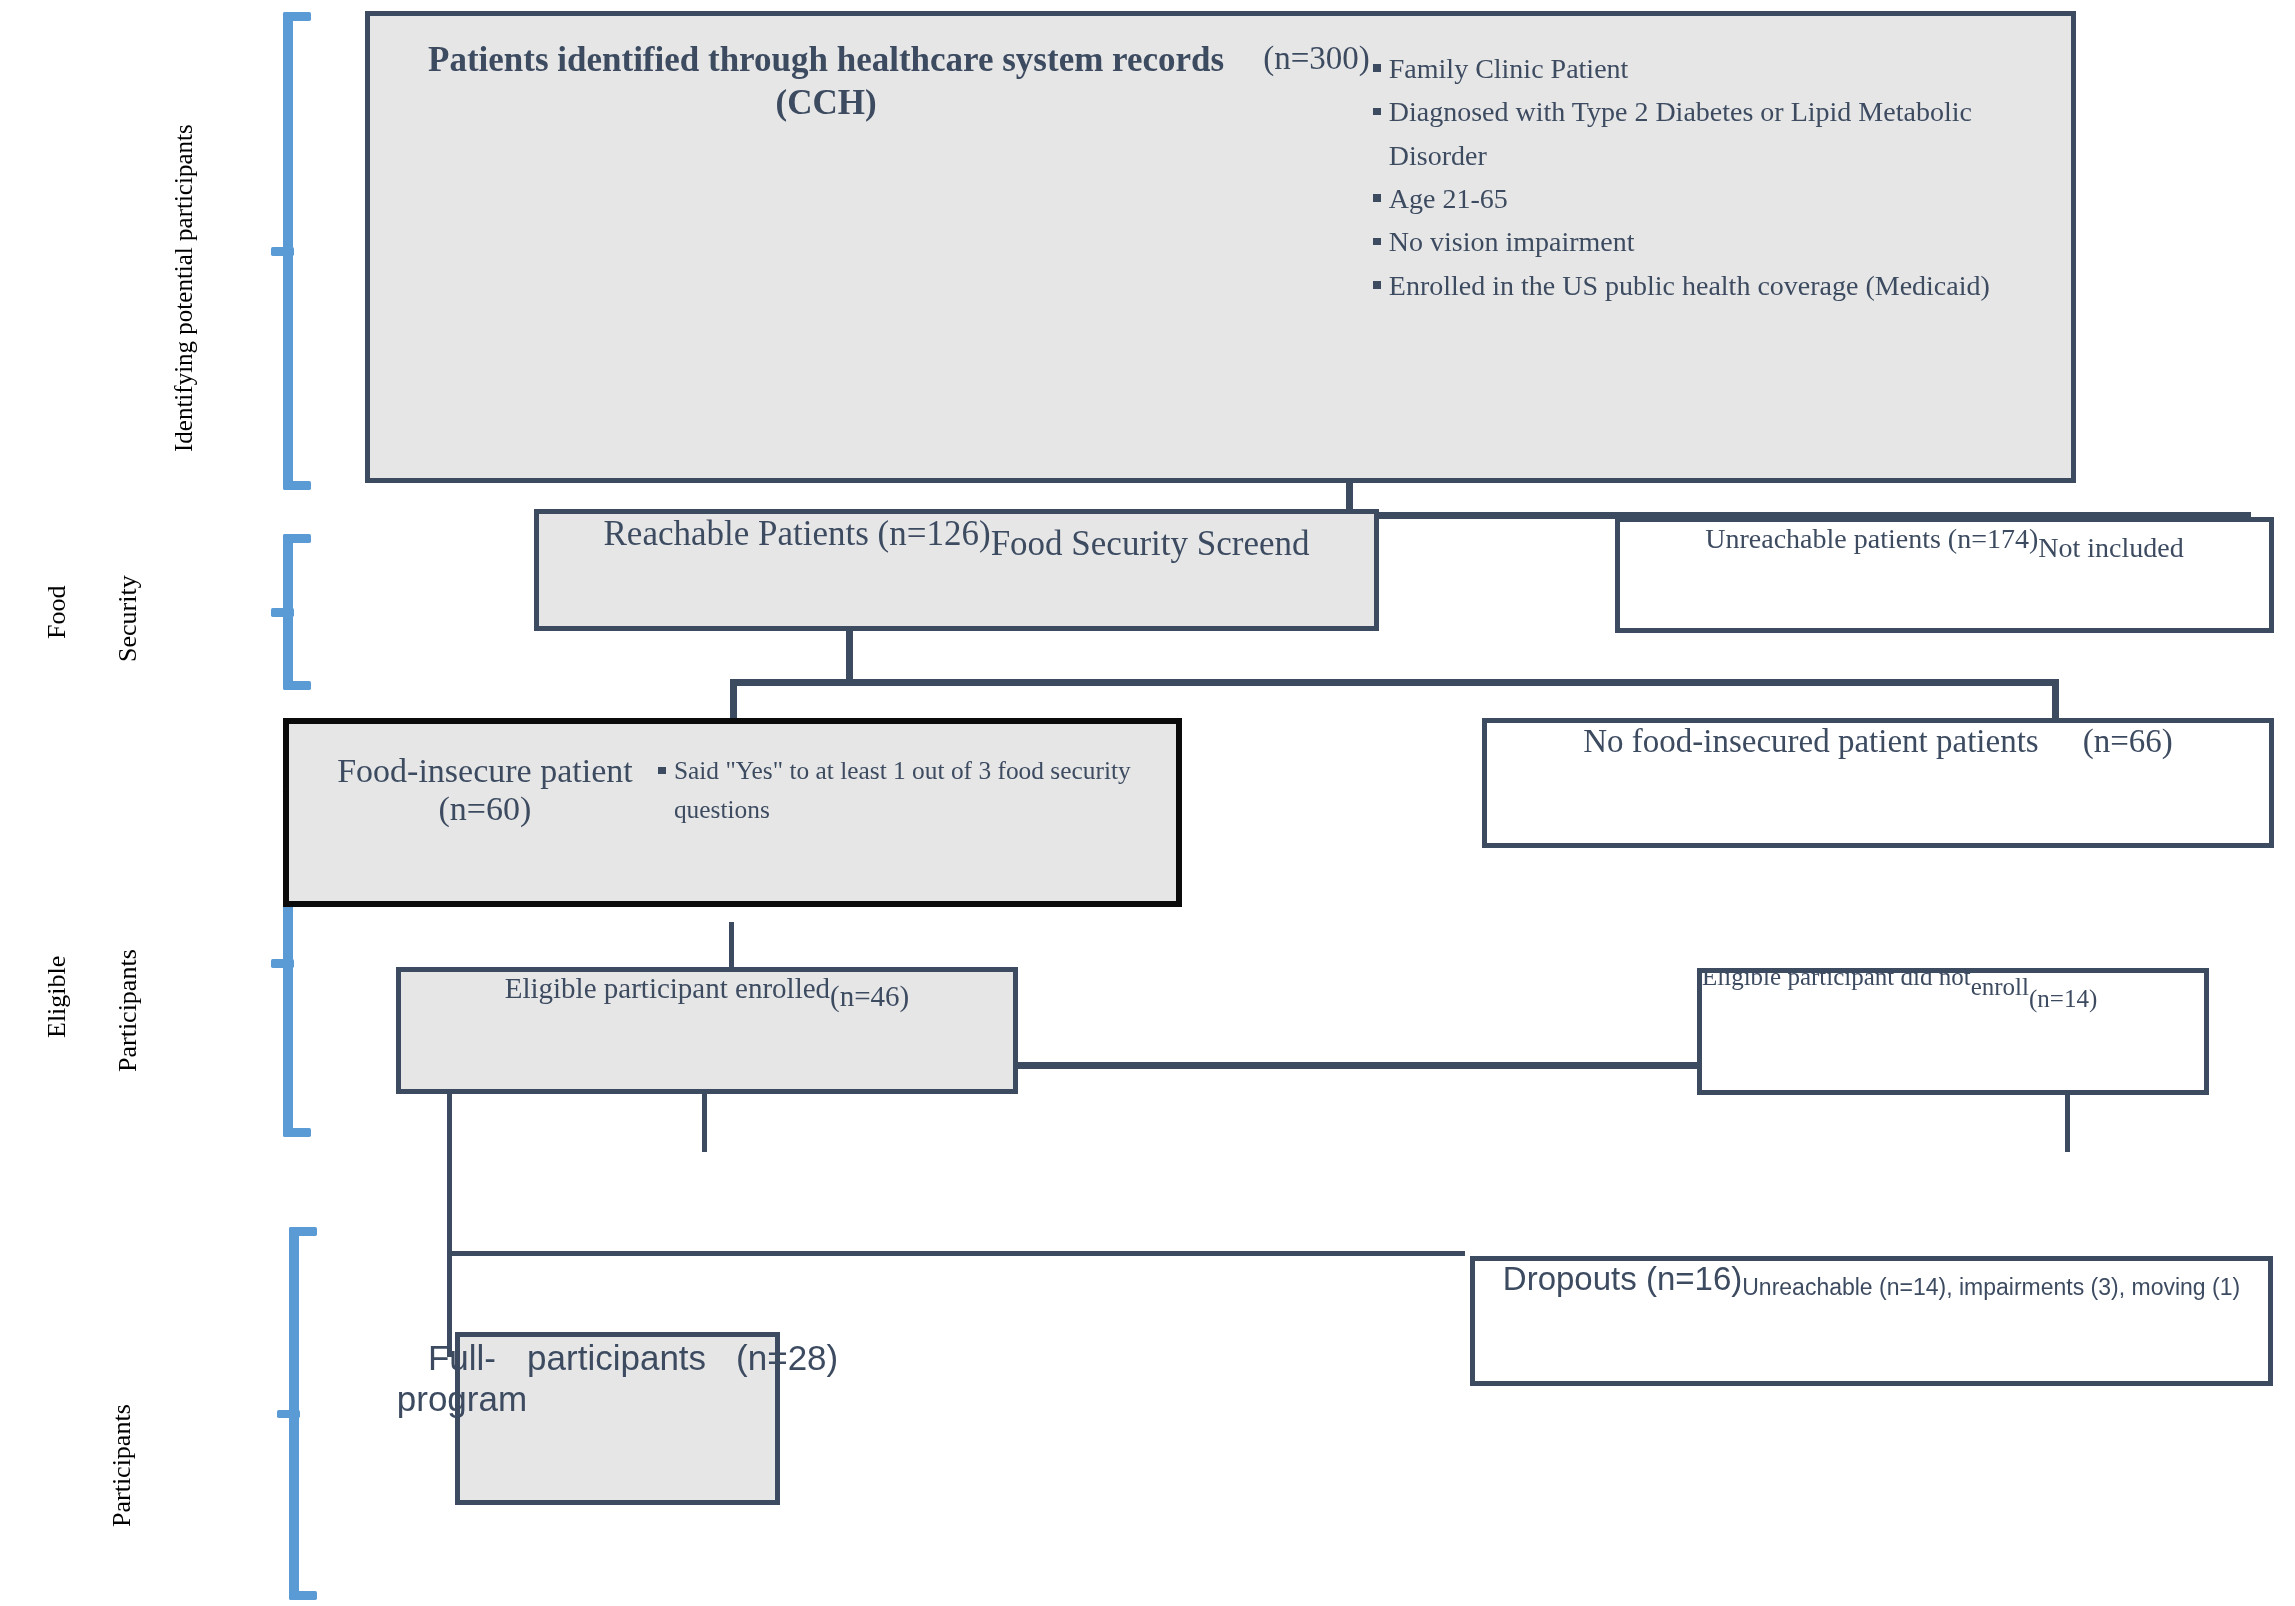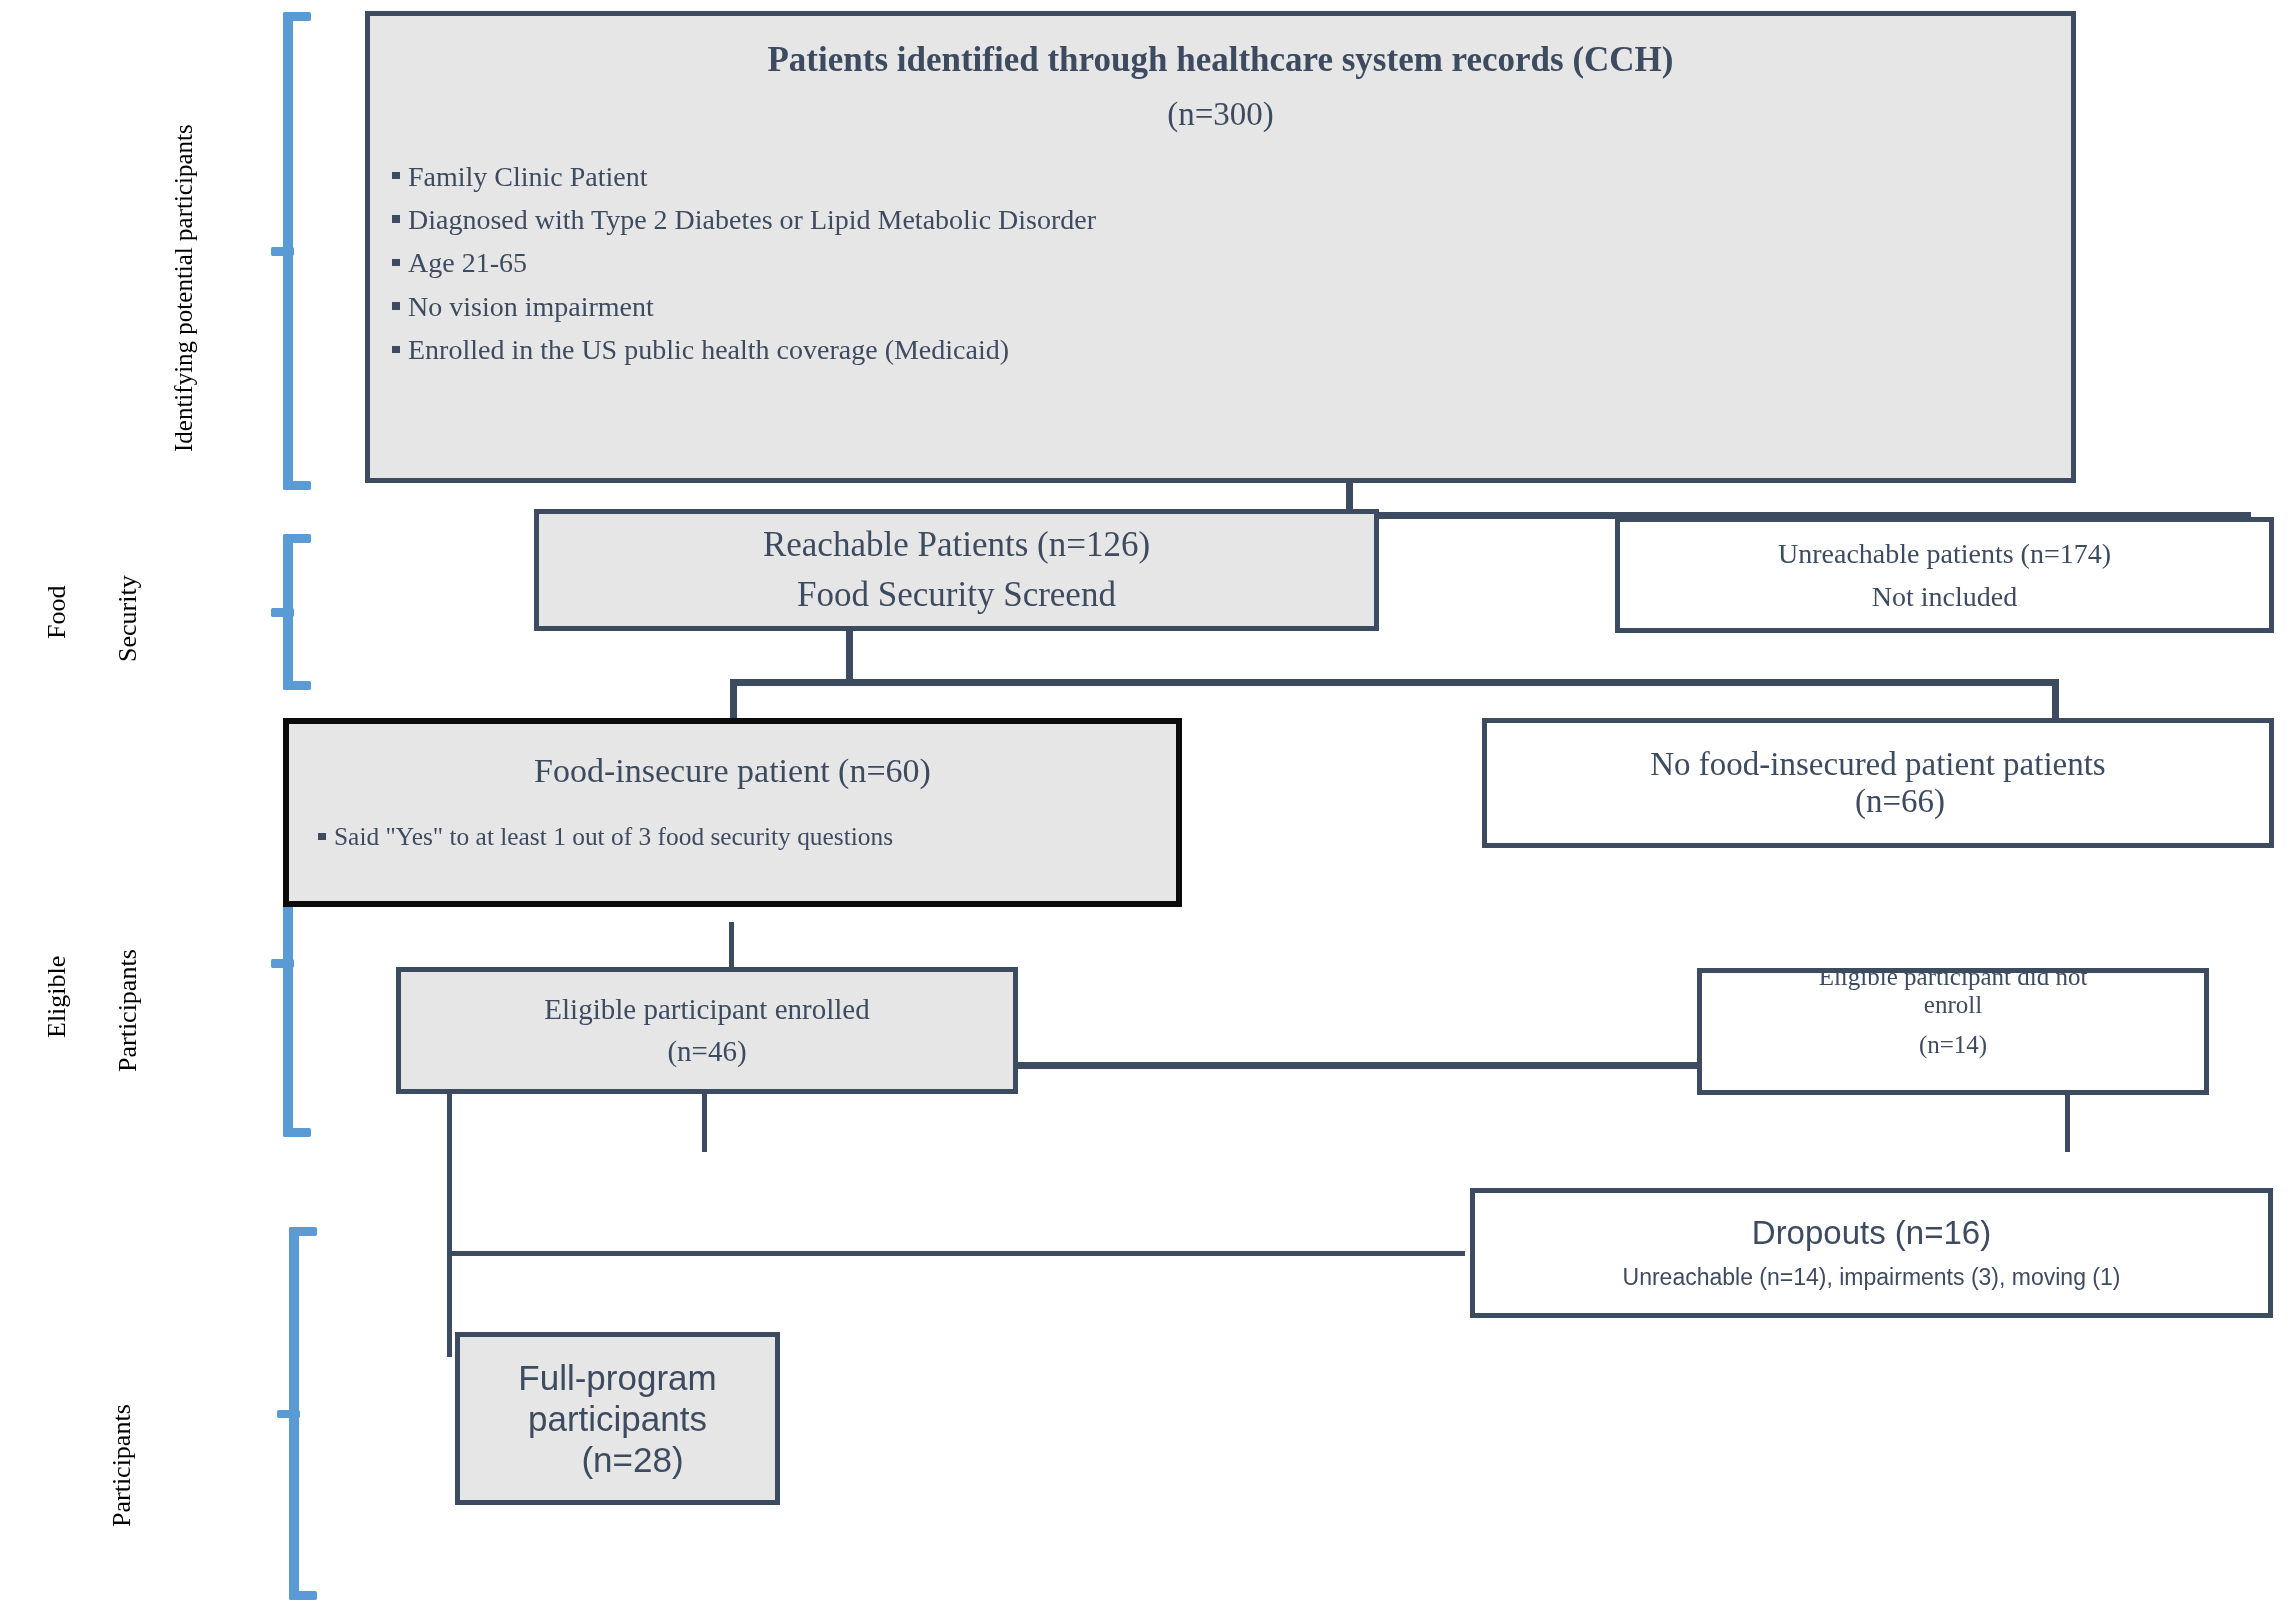--- a/index.html
+++ b/index.html
@@ -10,21 +10,20 @@
     font-family:"Liberation Serif", serif;
     overflow:hidden;
   }
   .box{
     position:absolute;
     box-sizing:border-box;
     border:5.7px solid #3D4B61;
     background:#E6E6E6;
     color:#3D4B61;
     display:flex;
-    flex-direction:column;
     justify-content:center;
     overflow:visible;
   }
   .box.white{background:#ffffff;}
   .box.blackborder{border-color:#0B0B0B;border-width:6.2px;}
   .ctr{text-align:center;}
   .ttl{font-weight:bold;}
   .sans{font-family:"Liberation Sans", sans-serif;}
   .bullets{list-style:none;margin:0;padding:0;}
   .bullets li{
@@ -159,21 +158,21 @@
     <div class="ctr" style="font-size:29px;line-height:1.15;">Eligible participant enrolled</div>
     <div class="ctr" style="font-size:29px;line-height:1.15;margin-top:8px;">(n=46)</div>
   </div>
 
   <div class="box white" style="left:1697px;top:968px;width:512px;height:127px;justify-content:flex-start;">
     <div class="ctr" style="font-size:25px;line-height:1.12;margin-top:-10.2px;">Eligible participant did not</div>
     <div class="ctr" style="font-size:25px;line-height:1.12;">enroll</div>
     <div class="ctr" style="font-size:25px;line-height:1.12;margin-top:12.4px;">(n=14)</div>
   </div>
 
-  <div class="box white" style="left:1470px;top:1188px;width:803px;height:130px;">
+  <div class="box white" style="left:1470px;top:1256px;width:803px;height:130px;">
     <div class="ctr sans" style="font-size:33px;line-height:1.1;">Dropouts (n=16)</div>
     <div class="ctr sans" style="font-size:23px;line-height:1.1;margin-top:13.6px;">Unreachable (n=14), impairments (3), moving (1)</div>
   </div>
 
   <div class="box" style="left:455px;top:1332px;width:325px;height:173px;">
     <div class="ctr sans" style="font-size:35px;line-height:1.18;">Full-program</div>
     <div class="ctr sans" style="font-size:35px;line-height:1.18;">participants</div>
     <div class="ctr sans" style="font-size:35px;line-height:1.18;padding-left:30px;">(n=28)</div>
   </div>
 

